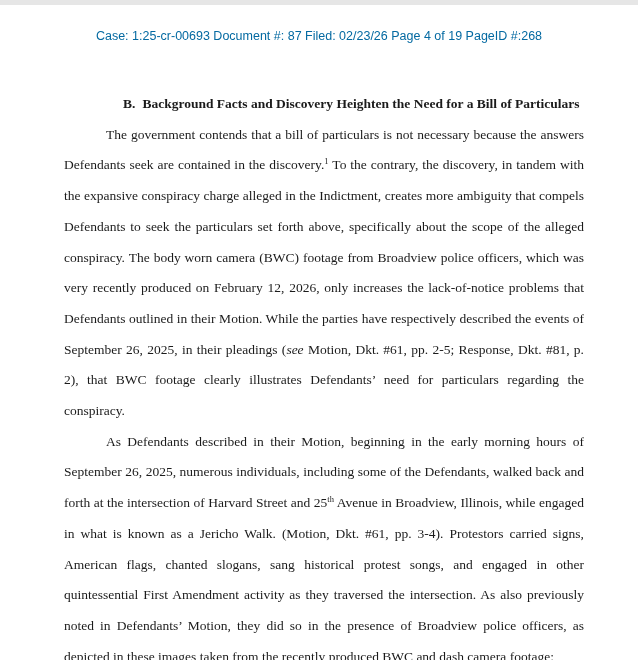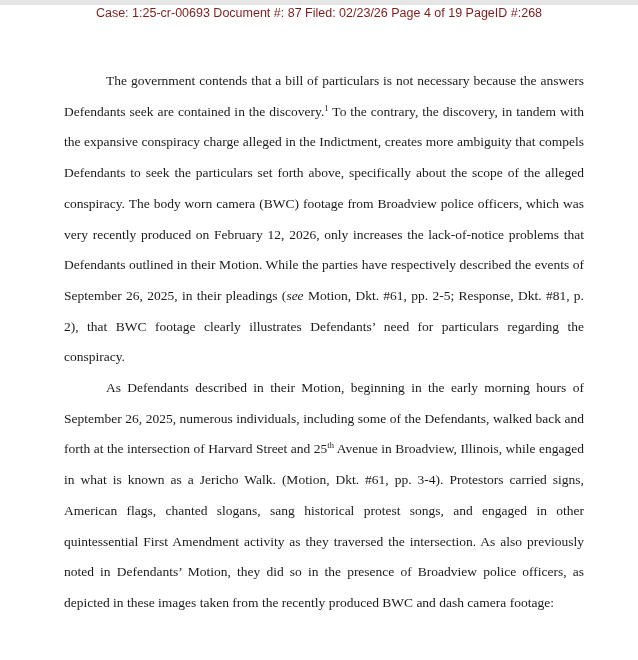--- a/index.html
+++ b/index.html
@@ -14,26 +14,26 @@
     overflow: hidden;
     font-family: "Liberation Serif", serif;
     color: #1b1b1b;
   }
   .topbar {
     width: 638px;
     height: 5px;
     background: #e6e6e6;
   }
   .case-header {
-    margin-top: 0;
+    margin-top: 23px;
     text-align: center;
     font-family: "Liberation Sans", sans-serif;
     font-size: 12.5px;
     line-height: 17px;
-    color: #7f1d1d;
+    color: #0369a1;
     white-space: nowrap;
   }
   .content {
     margin: 44px 54px 0 64px;
     width: 520px;
     font-size: 13.5px;
     line-height: 30.7px;
   }
   .doc-heading {
     font-weight: bold;
@@ -54,17 +54,20 @@
   .it { font-style: italic; margin-top: 27px; }
 </style>
 </head>
 <body>
 
 <div class="topbar"></div>
 
 <div class="case-header">Case: 1:25-cr-00693 Document #: 87 Filed: 02/23/26 Page 4 of 19 PageID #:268</div>
 
 <div class="content">
+  <div class="doc-heading">
+    <span>B.</span><span class="heading-title">Background Facts and Discovery Heighten the Need for a Bill of Particulars</span>
+  </div>
   <div>
       <p class="para"><span>The government contends that a bill of particulars is not necessary because the answers Defendants seek are contained in the discovery.</span><span class="sup">1</span><span> To the contrary, the discovery, in tandem with the expansive conspiracy charge alleged in the Indictment, creates more ambiguity that compels Defendants to seek the particulars set forth above, specifically about the scope of the alleged conspiracy. The body worn camera (BWC) footage from Broadview police officers, which was very recently produced on February 12, 2026, only increases the lack-of-notice problems that Defendants outlined in their Motion. While the parties have respectively described the events of September 26, 2025, in their pleadings (</span><span class="it">see</span><span> Motion, Dkt. #61, pp. 2-5; Response, Dkt. #81, p. 2), that BWC footage clearly illustrates Defendants’ need for particulars regarding the conspiracy.</span></p>
       <p class="para"><span>As Defendants described in their Motion, beginning in the early morning hours of September 26, 2025, numerous individuals, including some of the Defendants, walked back and forth at the intersection of Harvard Street and 25</span><span class="sup">th</span><span> Avenue in Broadview, Illinois, while engaged in what is known as a Jericho Walk. (Motion, Dkt. #61, pp. 3-4). Protestors carried signs, American flags, chanted slogans, sang historical protest songs, and engaged in other quintessential First Amendment activity as they traversed the intersection. As also previously noted in Defendants’ Motion, they did so in the presence of Broadview police officers, as depicted in these images taken from the recently produced BWC and dash camera footage:</span></p>
     </div>
 </div>
 
 </body></html>

